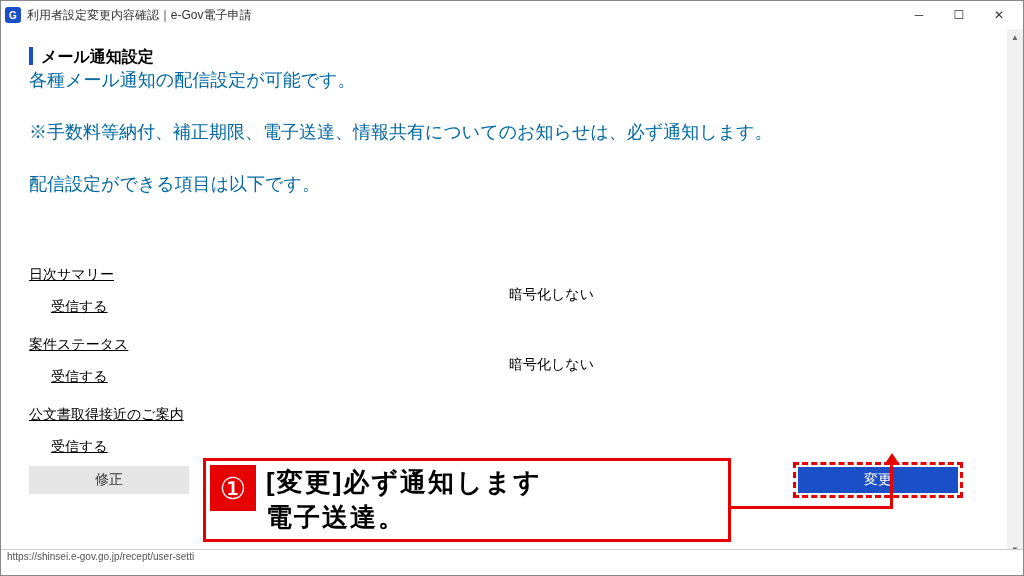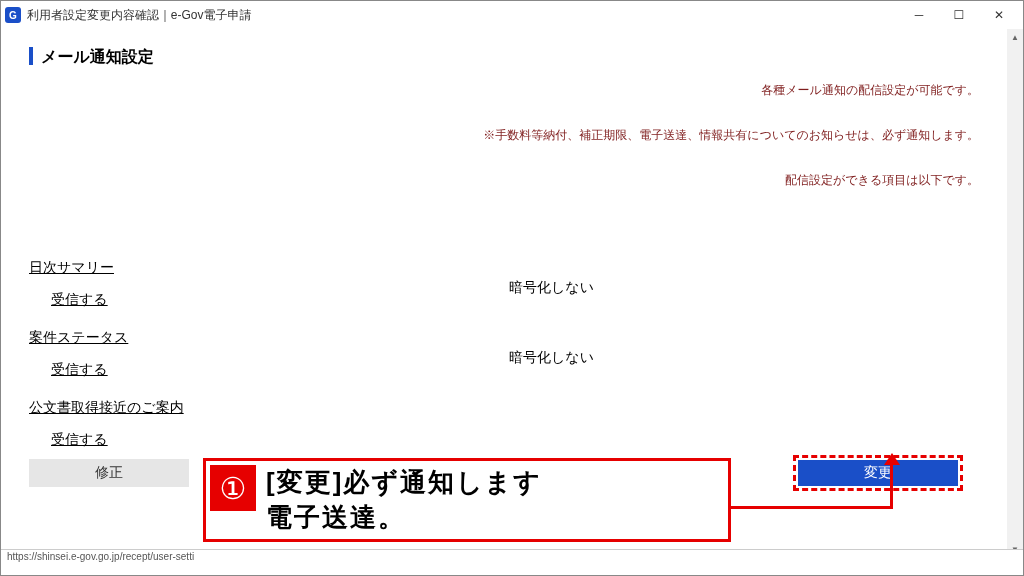--- a/index.html
+++ b/index.html
@@ -77,37 +77,35 @@
       color: #666;
     }
     .scroll-down {
       position: absolute;
       bottom: 0;
       width: 100%;
     }
     .section-heading {
       display: flex;
       align-items: flex-start;
-      margin-bottom: 14px;
     }
     .section-bar {
       width: 4px;
       height: 18px;
       background: #1a4fc8;
       margin-right: 8px;
     }
     .section-title {
       font-size: 16px;
       font-weight: bold;
     }
     .para {
-      font-size: 12px;
-      color: #7f1d1d;
+      font-size: 18px;
+      color: #0369a1;
       margin-bottom: 28px;
-      text-align: right;
     }
     .settings-block {
       margin-top: 70px;
     }
     .setting-row {
       margin-bottom: 20px;
       display: flex;
     }
     .setting-left {
       width: 480px;

